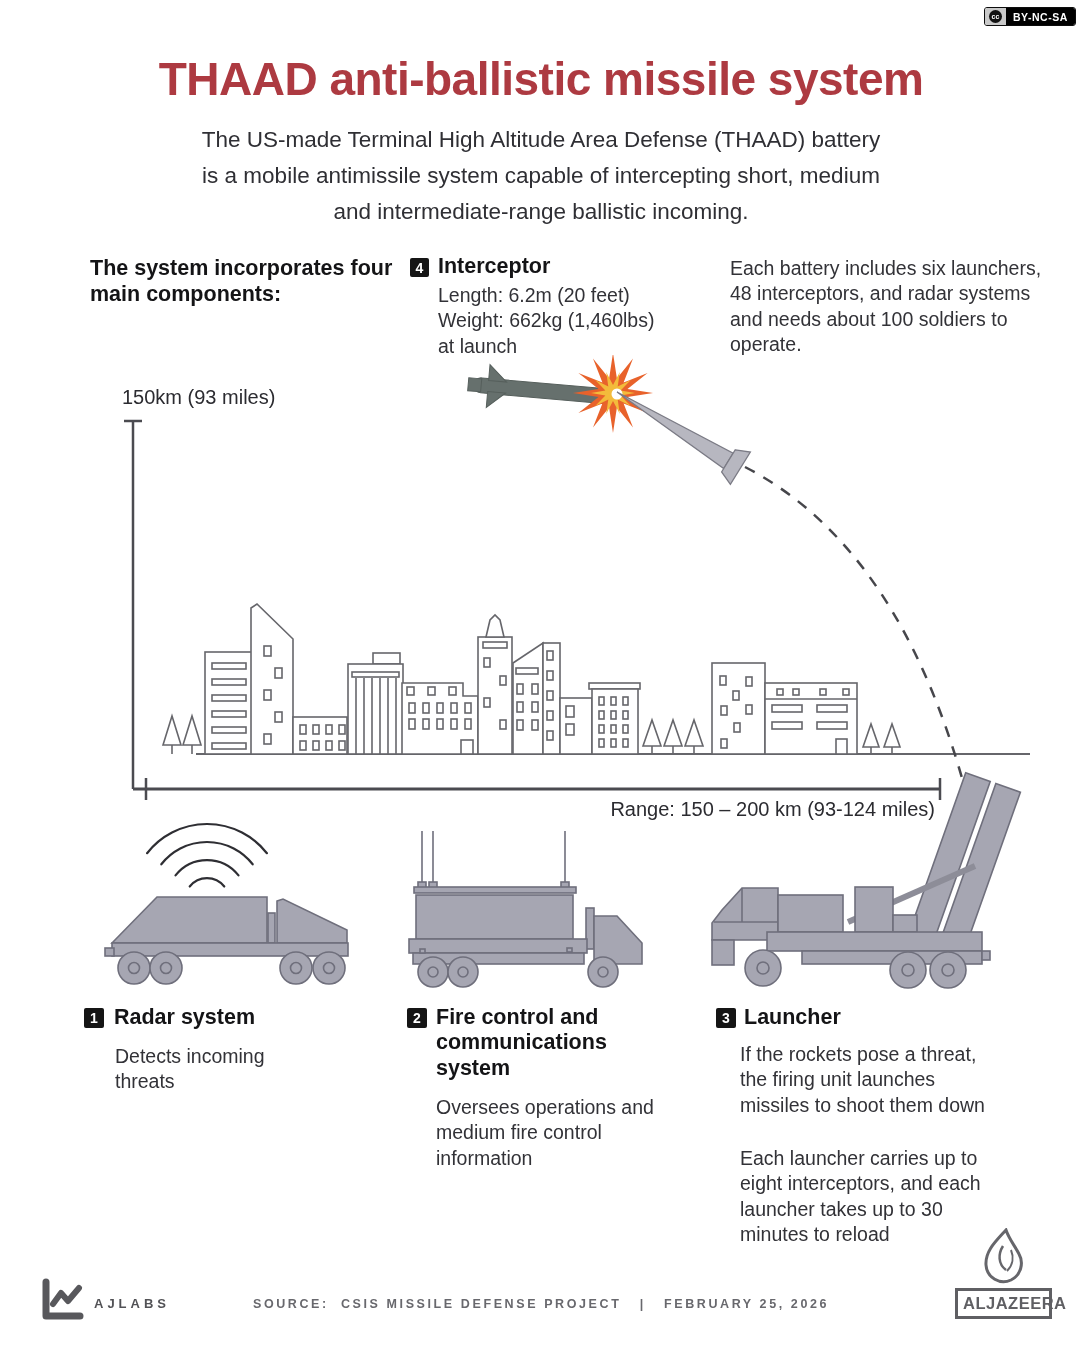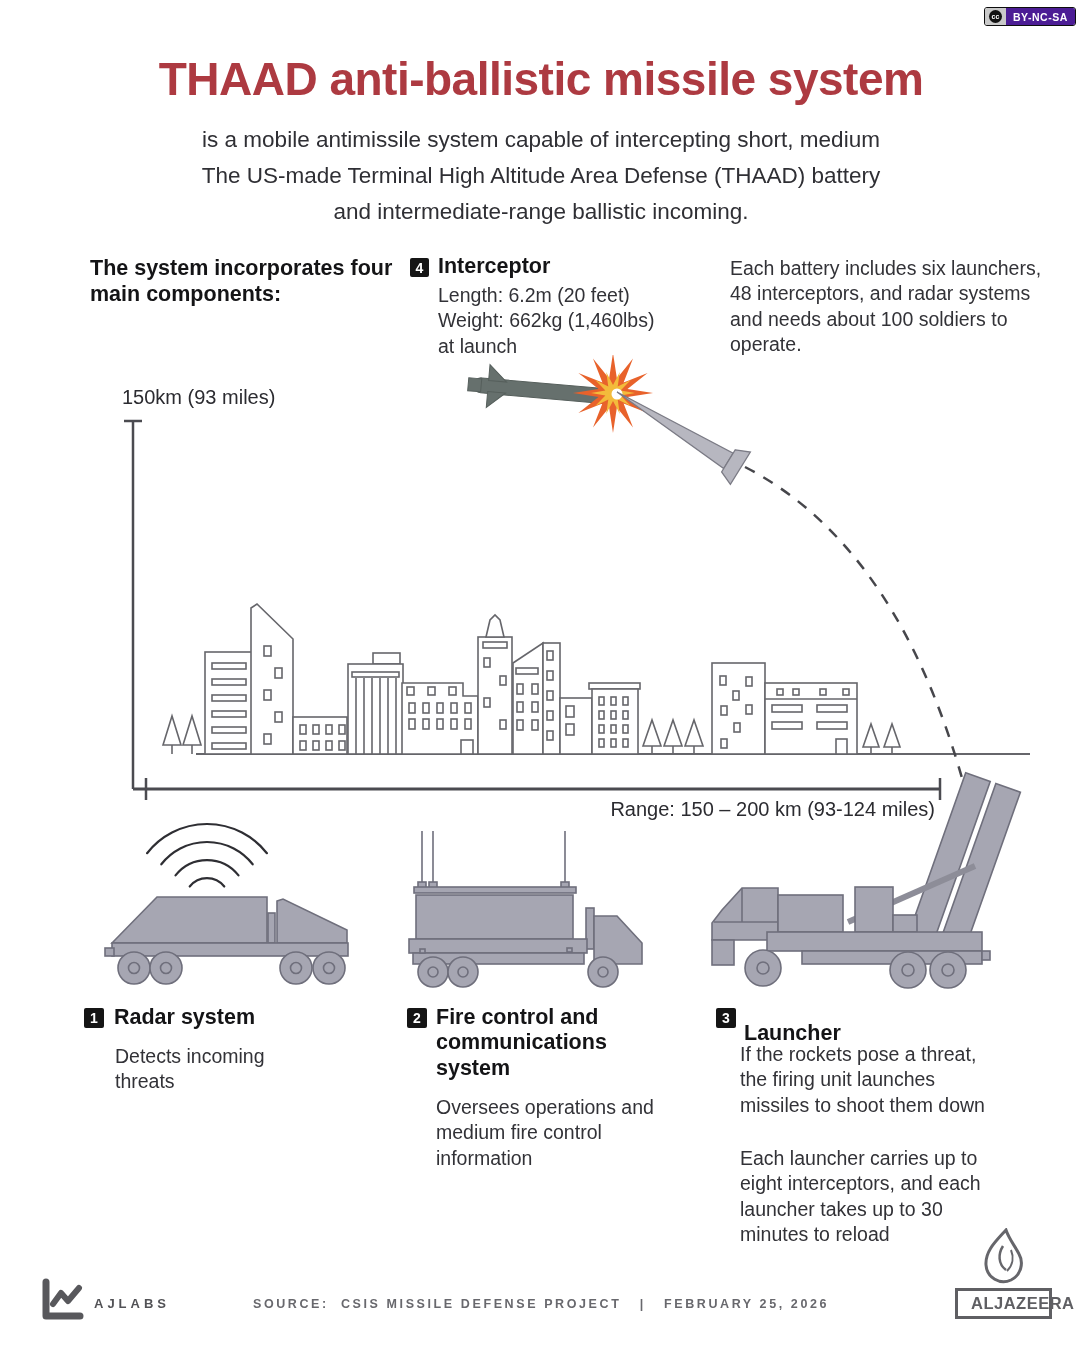--- a/index.html
+++ b/index.html
@@ -8,57 +8,57 @@
     position:relative; width:1082px; height:1352px; background:#ffffff;
     font-family:"Liberation Sans", sans-serif; overflow:hidden;
   }
   .abs { position:absolute; }
 
   
   .cc-badge { display:flex; align-items:stretch; height:19px; border-radius:3px; overflow:hidden; border:1px solid #0d0d0d; }
   .cc-left { background:#c9c9c9; display:flex; align-items:center; justify-content:center; padding:0 4px; }
   .cc-circle { width:13px; height:13px; border-radius:50%; background:#111; color:#fff; font-size:7px; font-weight:700;
                display:flex; align-items:center; justify-content:center; letter-spacing:0; }
-  .cc-terms { background:#4c1d95; color:#fff; font-size:10.5px; font-weight:700; letter-spacing:0.5px;
+  .cc-terms { background:#000000; color:#fff; font-size:10.5px; font-weight:700; letter-spacing:0.5px;
               display:flex; align-items:center; padding:0 7px; }
 
   .title { width:100%; text-align:center; font-size:46px; font-weight:800; color:#ad3a41; letter-spacing:-0.5px; }
   .subtitle { width:100%; text-align:center; color:#2f2f34; font-size:22.5px; font-weight:500; }
   .subtitle div { line-height:36px; }
 
   .intro-heading { font-size:21.5px; font-weight:700; color:#141416; line-height:1.22; }
 
   .num-badge { width:20px; height:20px; background:#151515; color:#ffffff; border-radius:2px;
                display:flex; align-items:center; justify-content:center; font-size:14px; font-weight:700; }
   .comp-title { font-size:21.5px; font-weight:700; color:#141416; line-height:1.18; }
   .body-text { font-size:19.5px; color:#323237; line-height:1.3; font-weight:400; }
 
   .axis-label { font-size:20px; color:#2b2b30; font-weight:500;text-align:right; }
 
   .footer-lab { font-size:13px; letter-spacing:4px; color:#525256; font-weight:600; }
   .footer-source { width:100%; text-align:center; font-size:12.5px; letter-spacing:2.6px; color:#68686d; font-weight:600; white-space:pre; }
   .brand-box { border:3px solid #5f5f63; color:#5f5f63; font-weight:800; font-size:16.5px; letter-spacing:0.5px;
-               text-align:center; padding:3px 13px; width:97px; }
+               text-align:center; padding:3px 5px; width:97px; }
 </style>
 </head>
 <body>
 
 <div class="canvas">
 
   <div class="abs cc-badge" style="left:984px; top:7px;">
     <span class="cc-left">
       <span class="cc-circle">cc</span>
     </span>
     <span class="cc-terms">BY-NC-SA</span>
   </div>
 
   <h1 class="abs title" style="left:0; top:52px;">THAAD anti-ballistic missile system</h1>
   <div class="abs subtitle" style="left:0; top:122px;">
+    <div>The US-made Terminal High Altitude Area Defense (THAAD) battery</div>
     <div>is a mobile antimissile system capable of intercepting short, medium</div>
-    <div>The US-made Terminal High Altitude Area Defense (THAAD) battery</div>
     <div>and intermediate-range ballistic incoming.</div>
   </div>
 
   <div class="abs intro-heading" style="left:90px; top:255px; width:312px;">The system incorporates four main components:</div>
 
   <div class="abs num-badge" style="left:410px; top:258px; width:19px; height:19px;">4</div>
   <div class="abs comp-title" style="left:438px; top:254px;">Interceptor</div>
   <div class="abs body-text" style="left:438px; top:283px; width:260px;">
     <div>Length: 6.2m (20 feet)</div>
     <div>Weight: 662kg (1,460lbs)</div>
@@ -326,21 +326,21 @@
 
   <div class="abs num-badge" style="left:84px; top:1008px;">1</div>
   <div class="abs comp-title" style="left:114px; top:1005px;">Radar system</div>
   <div class="abs body-text" style="left:115px; top:1044px; width:190px;">Detects incoming threats</div>
 
   <div class="abs num-badge" style="left:407px; top:1008px;">2</div>
   <div class="abs comp-title" style="left:436px; top:1005px; width:205px;">Fire control and communications system</div>
   <div class="abs body-text" style="left:436px; top:1095px; width:230px;">Oversees operations and medium fire control information</div>
 
   <div class="abs num-badge" style="left:716px; top:1008px;">3</div>
-  <div class="abs comp-title" style="left:744px; top:1005px;margin-top:16px;">Launcher</div>
+  <div class="abs comp-title" style="left:744px; top:1005px;">Launcher</div>
   <div class="abs body-text" style="left:740px; top:1042px; width:258px;">If the rockets pose a threat, the firing unit launches missiles to shoot them down</div>
   <div class="abs body-text" style="left:740px; top:1146px; width:258px;">Each launcher carries up to eight interceptors, and each launcher takes up to 30 minutes to reload</div>
 
   <svg class="abs" style="left:36px; top:1276px;" width="50" height="50" viewBox="0 0 50 50">
     <path d="M10 6 V40 H44" fill="none" stroke="#58585c" stroke-width="7" stroke-linecap="round" stroke-linejoin="round"></path>
     <polyline points="17,28 25,17 32,25 43,12" fill="none" stroke="#58585c" stroke-width="6" stroke-linecap="round" stroke-linejoin="round"></polyline>
   </svg>
   <div class="abs footer-lab" style="left:94px; top:1296px;">AJLABS</div>
 
   <div class="abs footer-source" style="left:0; top:1297px;">SOURCE:  CSIS MISSILE DEFENSE PROJECT   |   FEBRUARY 25, 2026</div>

